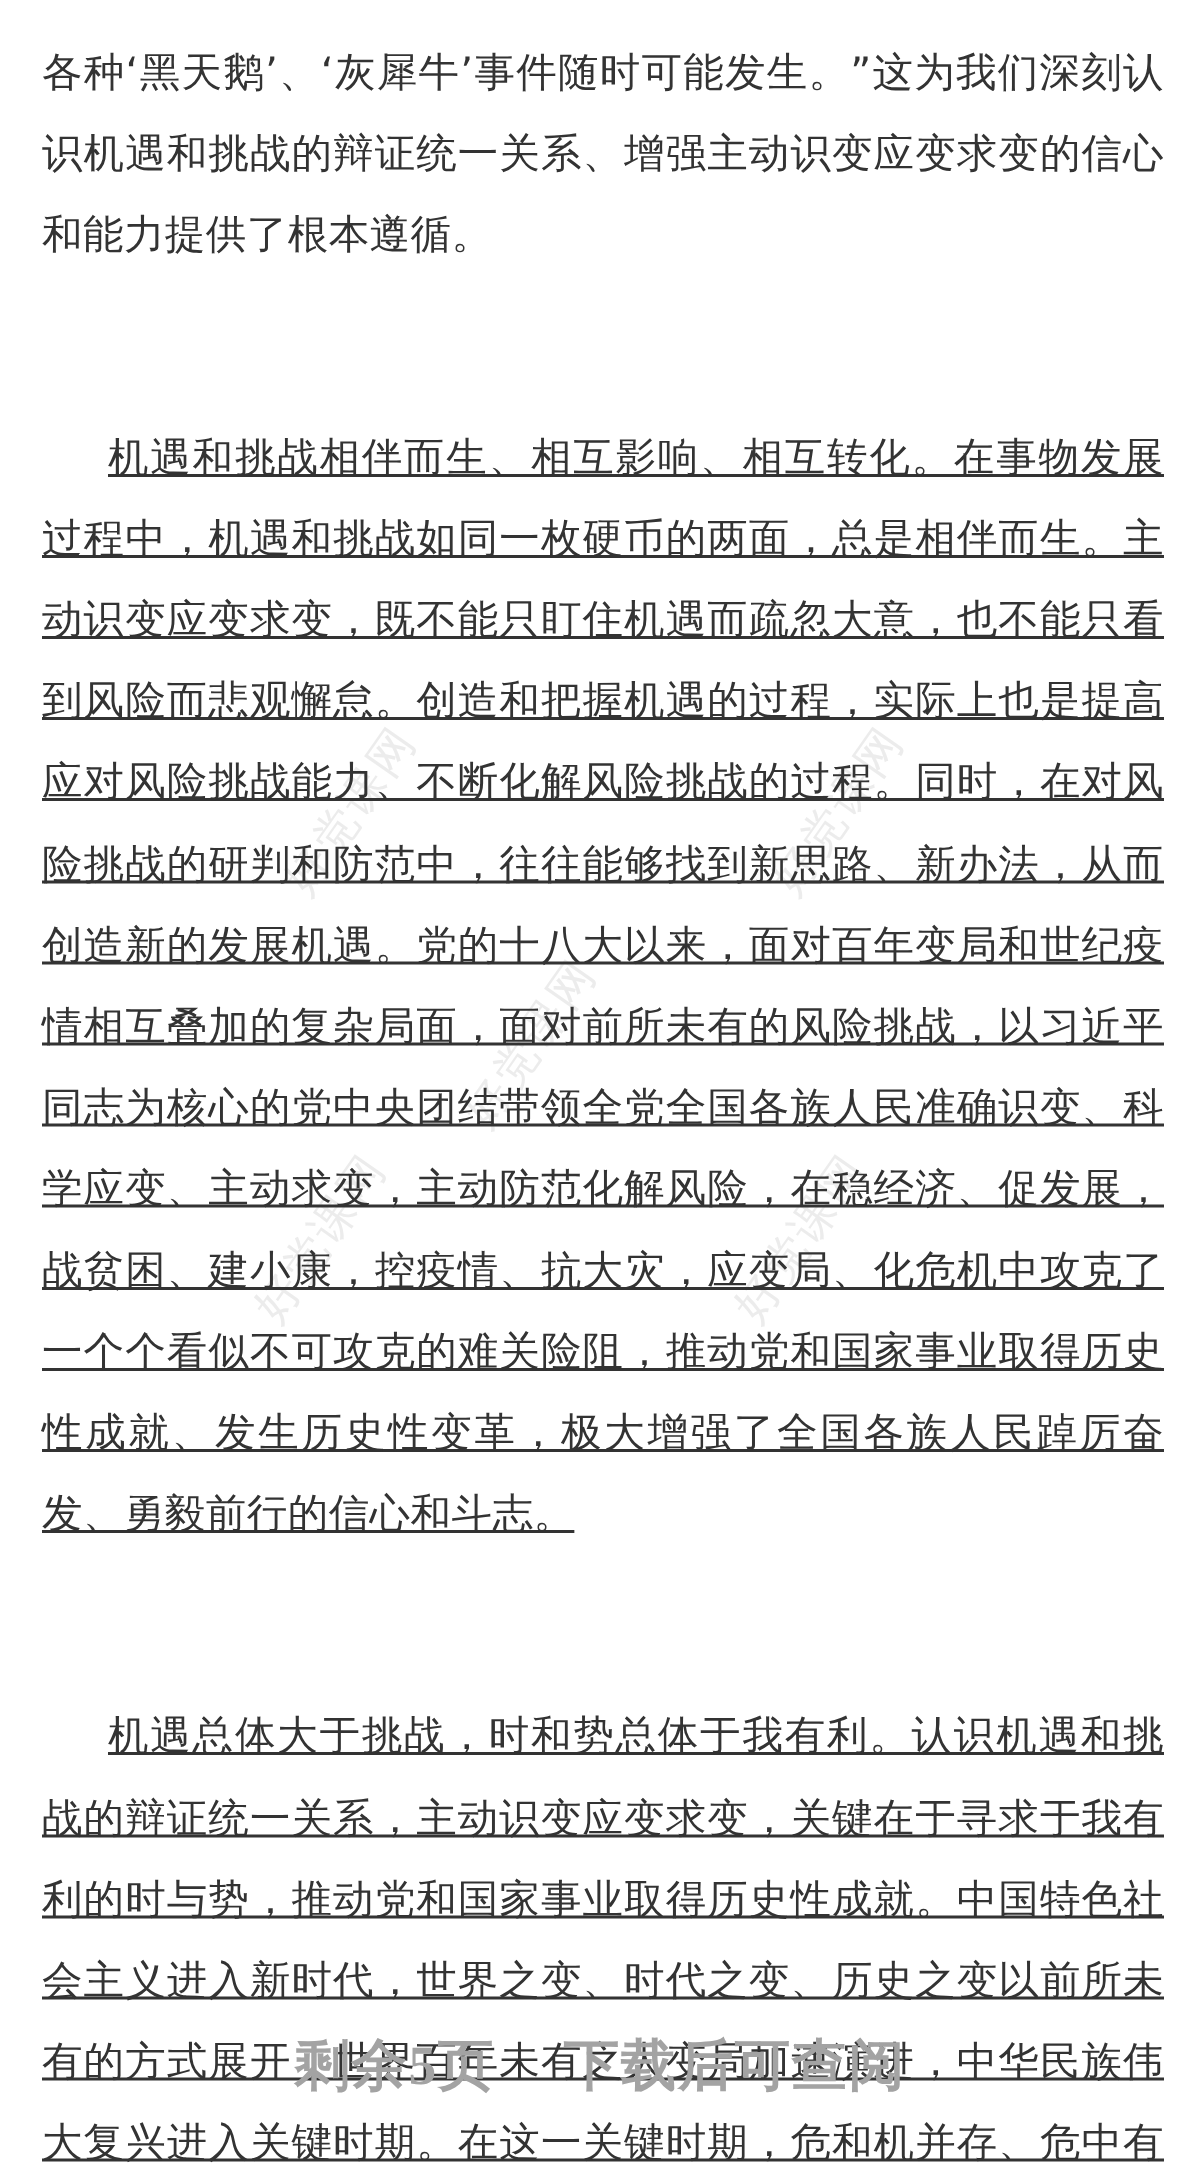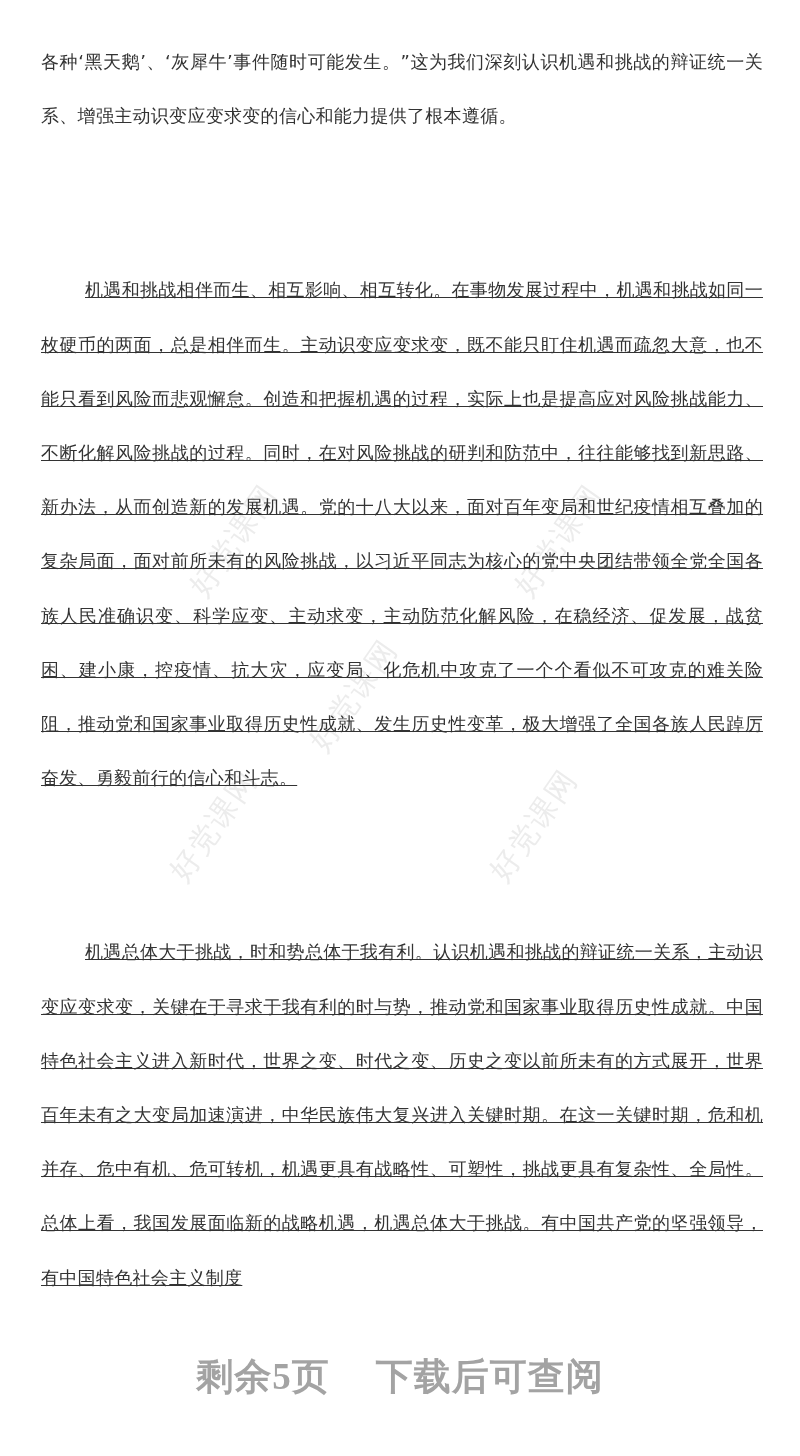--- a/index.html
+++ b/index.html
@@ -22,22 +22,22 @@
       width: 800px;
       height: 1456px;
     }
     .content {
       position: absolute;
       left: 24px;
       top: 18px;
       width: 756px;
     }
     .para {
-      margin: 17px;
-      font-size: 18px;
+      margin: 4px;
+      font-size: 27px;
       line-height: 54.2px;
       letter-spacing: 0.3px;
       text-align: justify;
       word-break: break-all;
     }
     .para.first {
       text-indent: 0;
     }
     .para.indent {
       text-indent: 44px;

